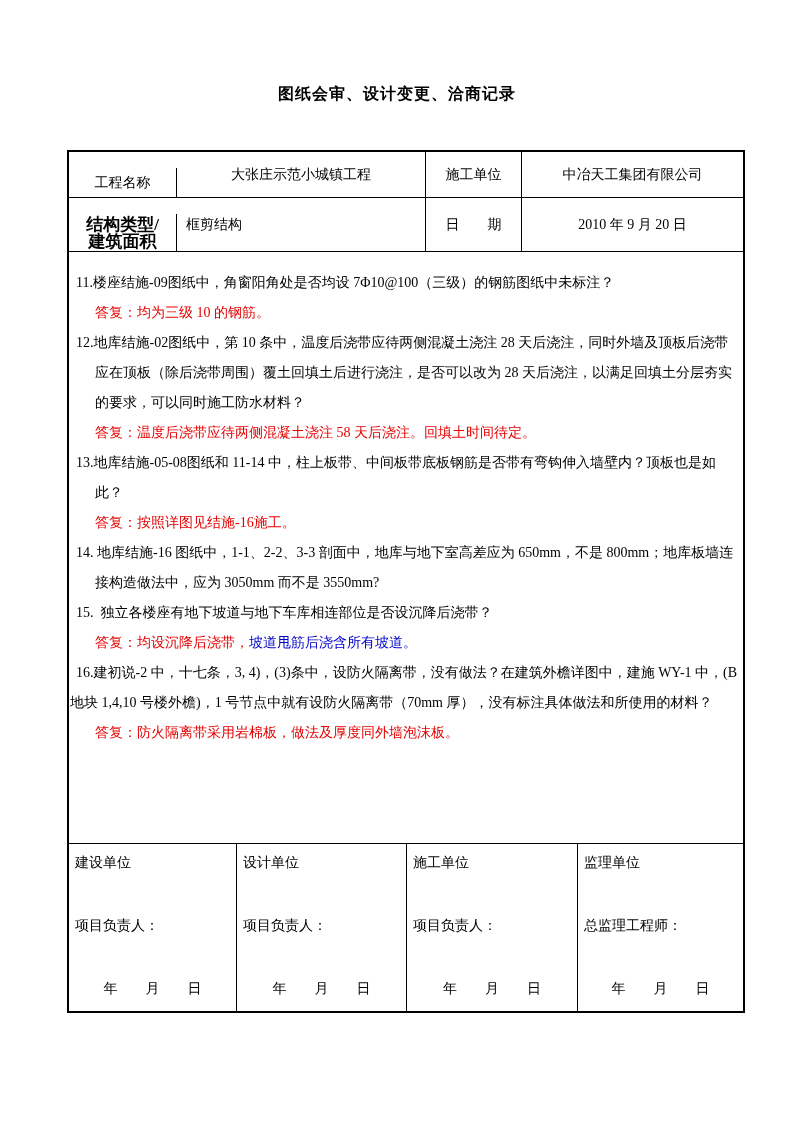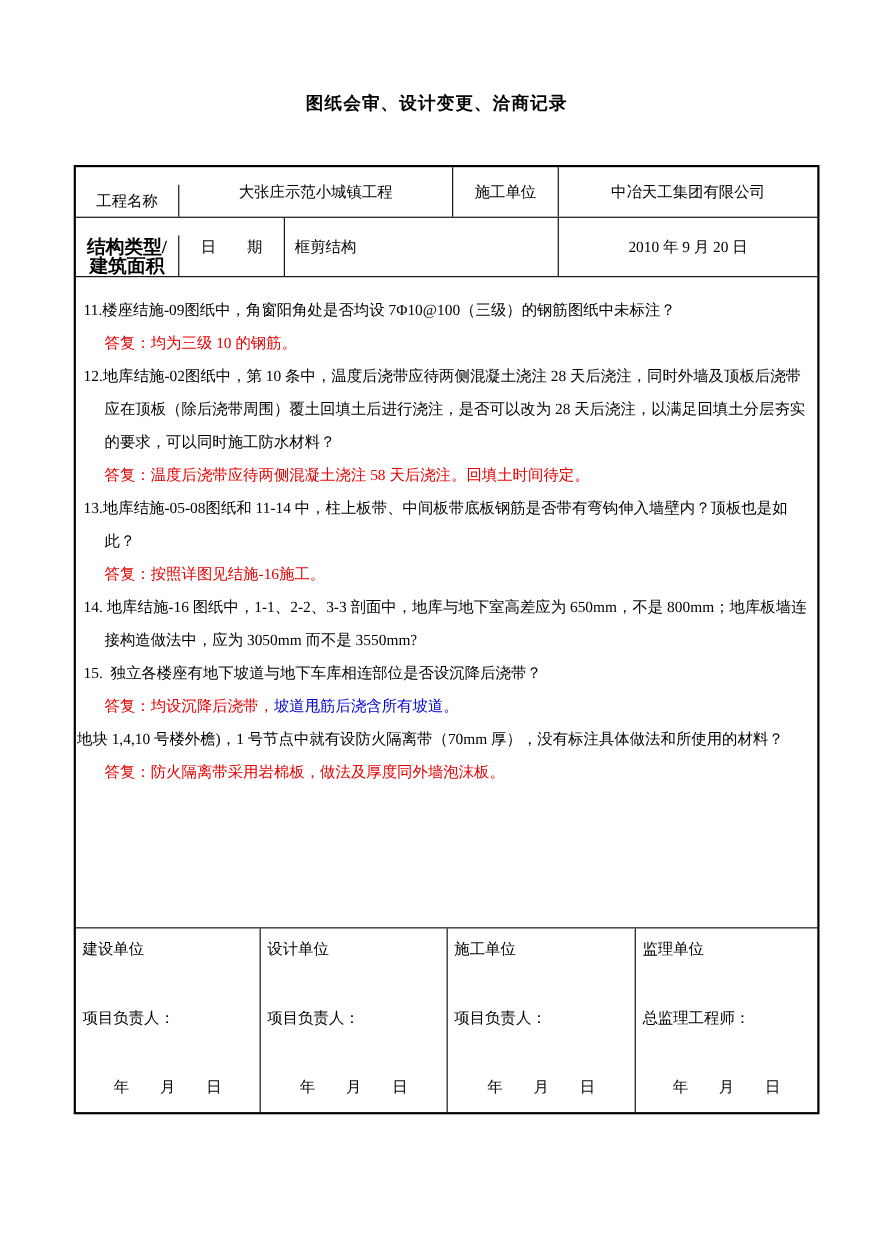--- a/index.html
+++ b/index.html
@@ -26,21 +26,21 @@
   }
 
   .info-row { display:flex; border-bottom:1px solid #000; }
   .info-row.r1 { height:46px; }
   .info-row.r2 { height:54px; }
   .info-cell {
     display:flex; align-items:center; justify-content:center;
     text-align:center; white-space:pre-line;
     overflow:hidden;
   }
-  .info-cell.c1 { width:94px;  border-right:1px solid #000;margin-top:16px; }
+  .info-cell.c1 { width:108px;  border-right:1px solid #000;margin-top:16px; }
   .info-cell.c2 { width:249px; border-right:1px solid #000; }
   .info-cell.c3 { width:96px;  border-right:1px solid #000; }
   .info-cell.c4 { flex:1; }
   .info-cell.small { font-size:17px; line-height:17px;font-weight:bold; }
   .info-cell.left { justify-content:flex-start; padding-left:9px; text-align:left; }
 
   .content-area {
     height:592px; border-bottom:1px solid #000;
     padding-top:16px;
     overflow:hidden;
@@ -76,38 +76,39 @@
   <div class="doc-table">
     <div class="info-row r1" id="info-row-0">
         <div class="info-cell c1">工程名称</div>
         <div class="info-cell c2">大张庄示范小城镇工程</div>
         <div class="info-cell c3">施工单位</div>
         <div class="info-cell c4">中冶天工集团有限公司</div>
       </div>
     <div class="info-row r2" id="info-row-1">
         <div class="info-cell c1 small">结构类型/
 建筑面积</div>
+        <div class="info-cell c2 left">框剪结构</div>
         <div class="info-cell c3">日　　期</div>
-        <div class="info-cell c2 left">框剪结构</div>
         <div class="info-cell c4">2010 年 9 月 20 日</div>
       </div>
     <div class="content-area" id="content-area">
         <div class="content-line ind-item"><span style="color: rgb(0, 0, 0);">11.楼座结施-09图纸中，角窗阳角处是否均设 7Φ10@100（三级）的钢筋图纸中未标注？</span></div>
         <div class="content-line ind-sub"><span style="color: rgb(230, 0, 0);">答复：均为三级 10 的钢筋。</span></div>
         <div class="content-line ind-item"><span style="color: rgb(0, 0, 0);">12.地库结施-02图纸中，第 10 条中，温度后浇带应待两侧混凝土浇注 28 天后浇注，同时外墙及顶板后浇带</span></div>
         <div class="content-line ind-sub"><span style="color: rgb(0, 0, 0);">应在顶板（除后浇带周围）覆土回填土后进行浇注，是否可以改为 28 天后浇注，以满足回填土分层夯实</span></div>
         <div class="content-line ind-sub"><span style="color: rgb(0, 0, 0);">的要求，可以同时施工防水材料？</span></div>
         <div class="content-line ind-sub"><span style="color: rgb(230, 0, 0);">答复：温度后浇带应待两侧混凝土浇注 58 天后浇注。回填土时间待定。</span></div>
         <div class="content-line ind-item"><span style="color: rgb(0, 0, 0);">13.地库结施-05-08图纸和 11-14 中，柱上板带、中间板带底板钢筋是否带有弯钩伸入墙壁内？顶板也是如</span></div>
         <div class="content-line ind-sub"><span style="color: rgb(0, 0, 0);">此？</span></div>
         <div class="content-line ind-sub"><span style="color: rgb(230, 0, 0);">答复：按照详图见结施-16施工。</span></div>
         <div class="content-line ind-item"><span style="color: rgb(0, 0, 0);">14. 地库结施-16 图纸中，1-1、2-2、3-3 剖面中，地库与地下室高差应为 650mm，不是 800mm；地库板墙连</span></div>
         <div class="content-line ind-sub"><span style="color: rgb(0, 0, 0);">接构造做法中，应为 3050mm 而不是 3550mm?</span></div>
         <div class="content-line ind-item"><span style="color: rgb(0, 0, 0);">15.  独立各楼座有地下坡道与地下车库相连部位是否设沉降后浇带？</span></div>
         <div class="content-line ind-sub"><span style="color: rgb(230, 0, 0);">答复：均设沉降后浇带，</span><span style="color: rgb(0, 0, 204);">坡道甩筋后浇含所有坡道。</span></div>
+        <div class="content-line ind-item"><span style="color: rgb(0, 0, 0);">16.建初说-2 中，十七条，3, 4)，(3)条中，设防火隔离带，没有做法？在建筑外檐详图中，建施 WY-1 中，(B</span></div>
         <div class="content-line ind-flush"><span style="color: rgb(0, 0, 0);">地块 1,4,10 号楼外檐)，1 号节点中就有设防火隔离带（70mm 厚），没有标注具体做法和所使用的材料？</span></div>
         <div class="content-line ind-sub"><span style="color: rgb(230, 0, 0);">答复：防火隔离带采用岩棉板，做法及厚度同外墙泡沫板。</span></div>
       </div>
     <div class="sig-row" id="sig-row">
         <div class="sig-cell s1">
           <div class="sig-unit">建设单位</div>
           <div class="sig-person">项目负责人：</div>
           <div class="sig-date">年　　月　　日</div>
         </div>
         <div class="sig-cell s2">

